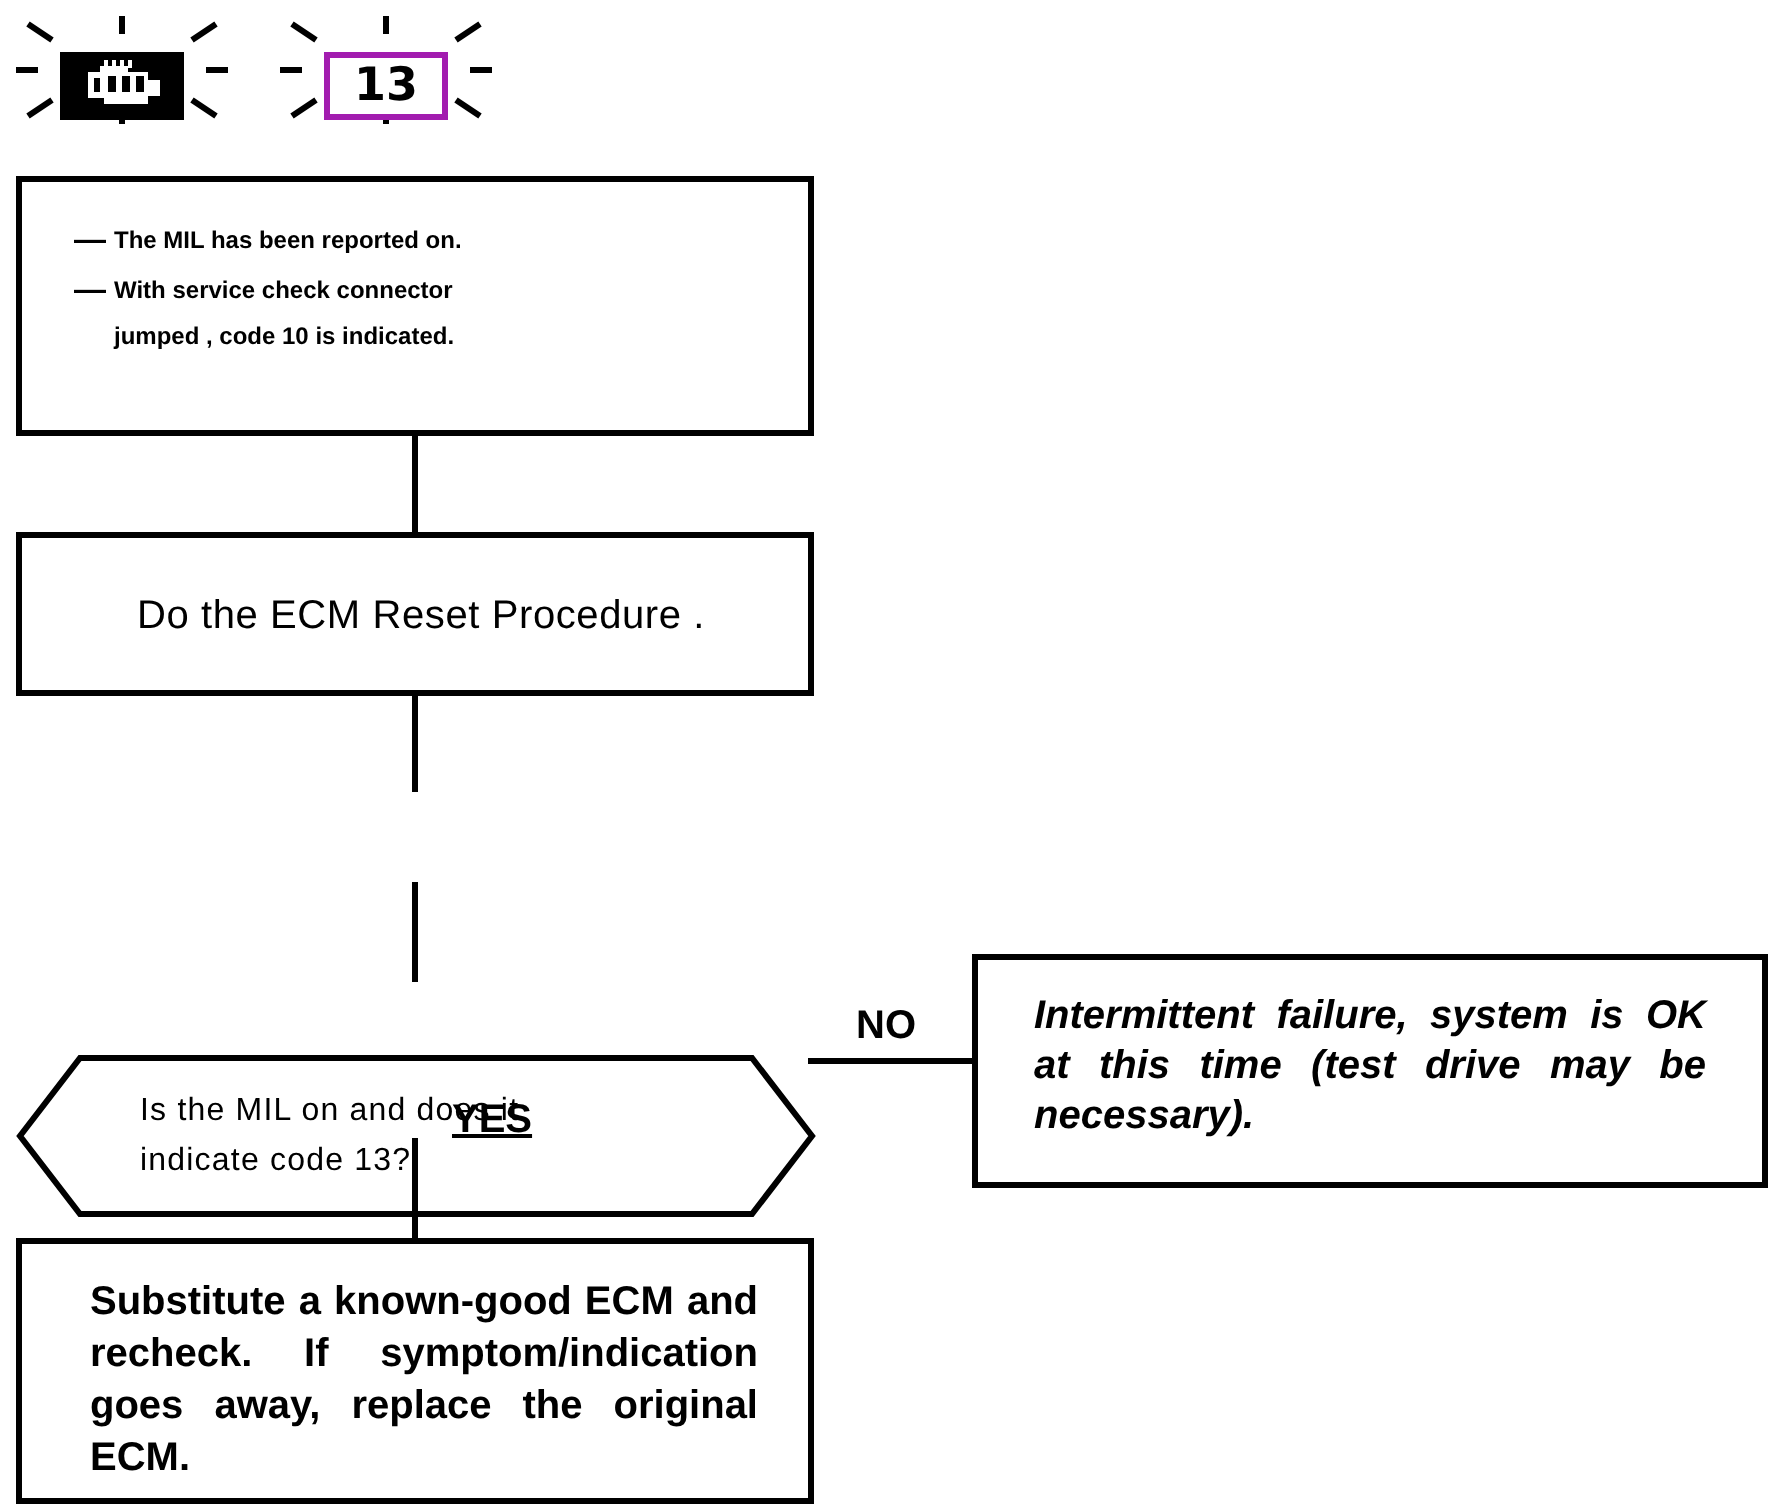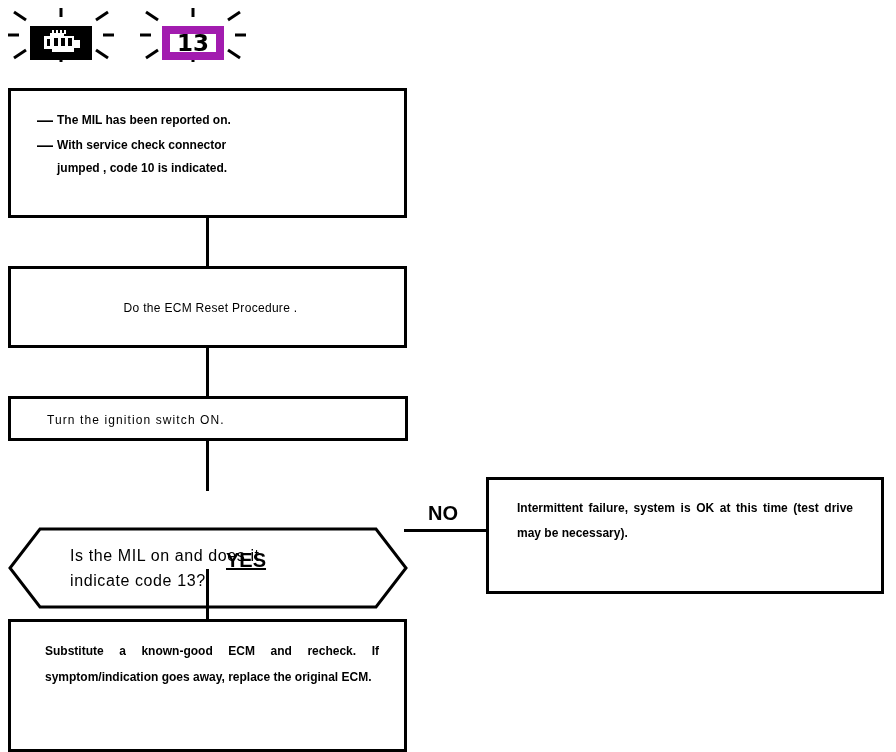--- a/index.html
+++ b/index.html
@@ -50,21 +50,21 @@
     height: 34px;
   }
 
   .code-box {
     position: absolute;
     left: 22px;
     top: 18px;
     width: 62px;
     height: 34px;
     background: #ffffff;
-    border: 8px solid #a21caf;
+    border: 3px solid #a21caf;
     box-sizing: border-box;
     display: flex;
     align-items: center;
     justify-content: center;
   }
   .code-box-text {
     font-size: 23px;
     font-weight: bold;
     line-height: 1;
     letter-spacing: 0px;
@@ -76,21 +76,21 @@
     position: absolute;
     box-sizing: border-box;
     border: 3px solid #000000;
     background: #ffffff;
   }
   .fbox-inner {
     position: absolute;
   }
 
   .txt {
-    font-size: 12px;
+    font-size: 20px;
     line-height: 23px;
     color: #000000;
     white-space: pre-wrap;
   }
   .txt-bold {
     font-weight: bold;
   }
 
   
   .bullet-row {
@@ -222,39 +222,36 @@
   </div>
 
   <div class="v-line" style="left:206px; top:218px; height:48px;"></div>
 
   <div class="fbox" style="left:8px; top:266px; width:399px; height:82px;">
     <div class="fbox-inner txt" style="left:0px; top:28px; width:399px; text-align:center; letter-spacing:0.3px;">Do the ECM Reset Procedure .</div>
   </div>
 
   <div class="v-line" style="left:206px; top:348px; height:48px;"></div>
 
-  <div class="fbox" style="left:8px; top:396px; width:400px; height:45px;">
-    <div class="fbox-inner txt" style="left:36px; top:10px; width:340px; letter-spacing:1.1px;">Turn the ignition switch ON.</div>
-  </div>
 
   <div class="v-line" style="left:206px; top:441px; height:50px;"></div>
 
   <div class="hex" style="left:8px; top:489px; width:400px; height:82px;margin-top:38px;">
     <svg width="400" height="82" viewBox="0 0 400 82">
       <polygon points="32,2 368,2 398,41 368,80 32,80 2,41" fill="#ffffff" stroke="#000000" stroke-width="3"></polygon>
     </svg>
     <div class="hex-label" style="left:62px; top:16px; width:300px;">Is the MIL on and does it
 indicate code 13?</div>
   </div>
 
   <div class="h-line" style="left:404px; top:529px; width:84px;"></div>
   <div class="branch-label" style="left:428px; top:504px;">NO</div>
 
   <div class="fbox" style="left:486px; top:477px; width:398px; height:117px;">
-    <div class="fbox-inner txt txt-bold just-text" style="left:28px; top:16px; width:336px; line-height:25px;">Intermittent failure, system is OK at this time (test drive may be necessary).</div>
+    <div class="fbox-inner txt txt-bold just-text" style="left:28px; top:16px; width:336px; line-height:25px;font-style:italic;">Intermittent failure, system is OK at this time (test drive may be necessary).</div>
   </div>
 
   <div class="v-line" style="left:206px; top:569px; height:50px;"></div>
   <div class="branch-label" style="left:226px; top:551px;text-decoration:underline;">YES</div>
 
   <div class="fbox" style="left:8px; top:619px; width:399px; height:133px;">
     <div class="fbox-inner txt txt-bold just-text" style="left:34px; top:16px; width:334px; line-height:26px;">Substitute a known-good ECM and recheck. If symptom/indication goes away, replace the original ECM.</div>
   </div>
 
 </div>

